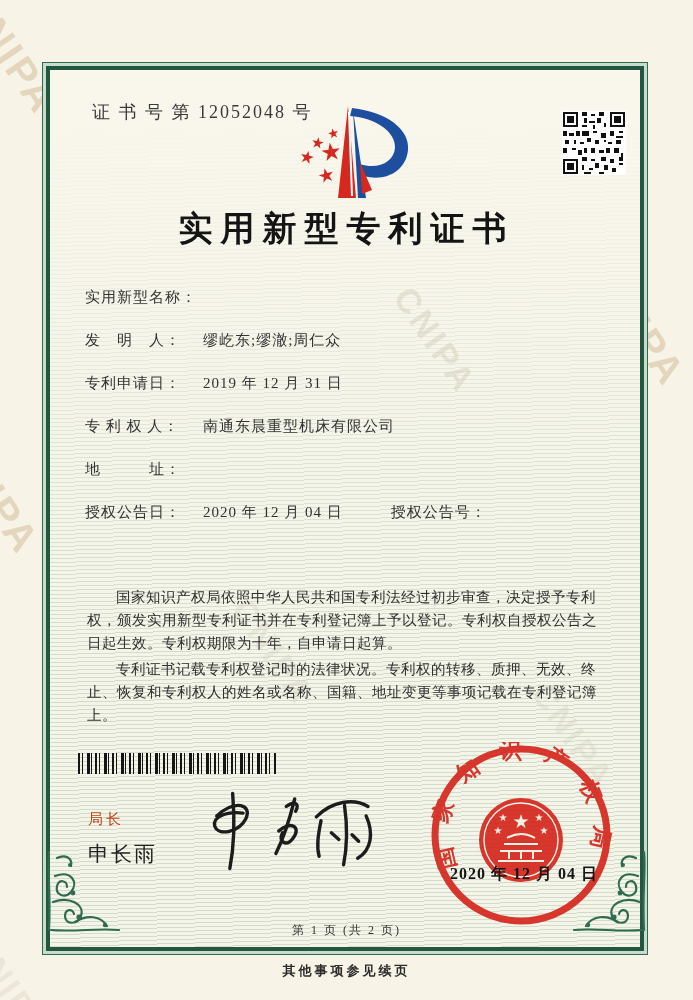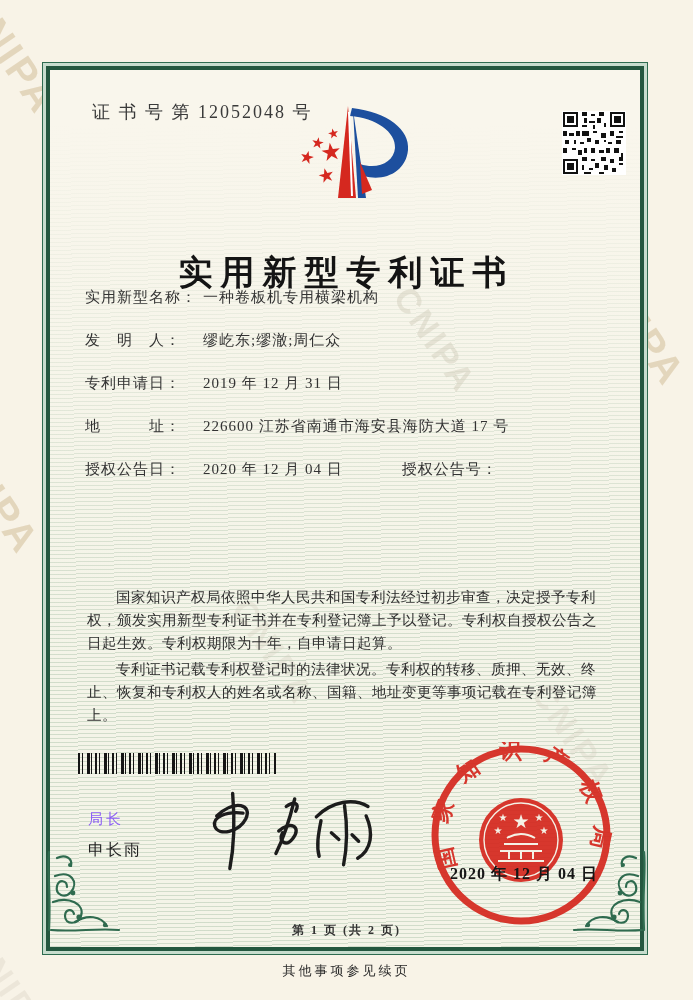--- a/index.html
+++ b/index.html
@@ -36,53 +36,53 @@
   }
   .corner-orn{position:absolute;width:78px;height:88px;bottom:66px;pointer-events:none;}
   .corner-orn.left{left:45px;}
   .corner-orn.right{right:45px;transform:scaleX(-1);}
   
   .cert-no{position:absolute;left:92px;top:100px;font-size:18px;letter-spacing:2px;color:#3a3a3a;}
   .qr{position:absolute;left:562px;top:111px;width:62px;height:62px;background:#fff;padding:1px;}
   .logo{position:absolute;left:276px;top:102px;width:148px;height:102px;}
   .title{
     position:absolute;left:0;top:206px;width:100%;text-align:center;
-    font-size:34px;font-weight:bold;letter-spacing:8px;color:#141414;margin-top:44px;
+    font-size:34px;font-weight:bold;letter-spacing:8px;color:#141414;
   }
   
   .fields{position:absolute;left:85px;top:288px;width:530px;font-size:15px;color:#333;}
   .frow{height:43px;display:flex;align-items:flex-start;}
   .flabel{width:118px;flex:0 0 118px;letter-spacing:1px;white-space:nowrap;}
   .fvalue{letter-spacing:1px;}
-  .frow.double .pair2{margin-left:48px;display:flex;text-align:center;}
+  .frow.double .pair2{margin-left:48px;display:flex;}
   
   .para-block{position:absolute;left:85px;top:584px;width:528px;font-size:14.5px;line-height:1.6;color:#2e2e2e;}
   .para{text-indent:2em;margin:2px;letter-spacing:0.5px;}
   
   .barcode{
     position:absolute;left:78px;top:753px;width:198px;height:21px;
     background-image:repeating-linear-gradient(90deg,
       #151515 0 2px, transparent 2px 4px,
       #151515 4px 5px, transparent 5px 9px,
       #151515 9px 12px, transparent 12px 13px,
       #151515 13px 14px, transparent 14px 17px);
   }
   
-  .signer-title{position:absolute;left:88px;top:810px;font-size:15px;letter-spacing:3px;color:#8b5cf6;}
-  .signer-name{position:absolute;left:88px;top:840px;font-size:16px;letter-spacing:2px;color:#222;}
+  .signer-title{position:absolute;left:88px;top:810px;font-size:15px;letter-spacing:3px;color:#c2410c;}
+  .signer-name{position:absolute;left:88px;top:840px;font-size:21px;letter-spacing:2px;color:#222;}
   .sig-svg{position:absolute;left:196px;top:786px;width:188px;height:88px;}
   
   .seal{position:absolute;left:428px;top:742px;width:186px;height:186px;}
   .seal-date{
     position:absolute;left:450px;top:864px;font-size:16px;color:#161616;
     letter-spacing:1px;font-weight:bold;white-space:nowrap;
   }
   
-  .page-no{position:absolute;left:0;top:922px;width:100%;text-align:center;font-size:12px;letter-spacing:2px;color:#333;font-weight:bold;}
-  .cont-note{position:absolute;left:0;top:962px;width:100%;text-align:center;font-size:13px;letter-spacing:3px;color:#2b2b2b;}
+  .page-no{position:absolute;left:0;top:922px;width:100%;text-align:center;font-size:12px;letter-spacing:2px;color:#333;}
+  .cont-note{position:absolute;left:0;top:962px;width:100%;text-align:center;font-size:13px;letter-spacing:3px;color:#2b2b2b;font-weight:bold;}
 </style>
 </head>
 <body>
 
 <div class="wm outer" style="left:-10px;top:-16px;">CNIPA</div>
 <div class="wm outer" style="left:618px;top:256px;">CNIPA</div>
 <div class="wm outer" style="left:-28px;top:424px;">CNIPA</div>
 <div class="wm faint" style="left:-8px;top:928px;">CNIPA</div>
 
 <div class="frame">
@@ -206,33 +206,35 @@
     <text x="31" y="61" font-size="17" transform="rotate(14 31 55)">★</text>
     <text x="50" y="80" font-size="19" transform="rotate(-14 50 73)">★</text>
   </g>
 </svg>
 
 <div class="title">实用新型专利证书</div>
 
 <div class="fields">
   <div class="frow">
     <span class="flabel">实用新型名称：</span>
-    <span class="fvalue">一种卷板机专用横梁机构</span>
   </div>
   <div class="frow">
     <span class="flabel">发　明　人：</span>
     <span class="fvalue">缪屹东;缪澈;周仁众</span>
   </div>
   <div class="frow">
     <span class="flabel">专利申请日：</span>
     <span class="fvalue">2019 年 12 月 31 日</span>
   </div>
   <div class="frow">
+    <span class="flabel">专 利 权 人：</span>
+    <span class="fvalue">南通东晨重型机床有限公司</span>
+  </div>
+  <div class="frow">
     <span class="flabel">地　　　址：</span>
-    <span class="fvalue">226600  江苏省南通市海安县海防大道 17 号</span>
   </div>
   <div class="frow double">
     <span class="flabel">授权公告日：</span>
     <span class="fvalue">2020 年 12 月 04 日</span>
     <span class="pair2">
       <span class="flabel">授权公告号：</span>
     </span>
   </div>
 </div>
 

